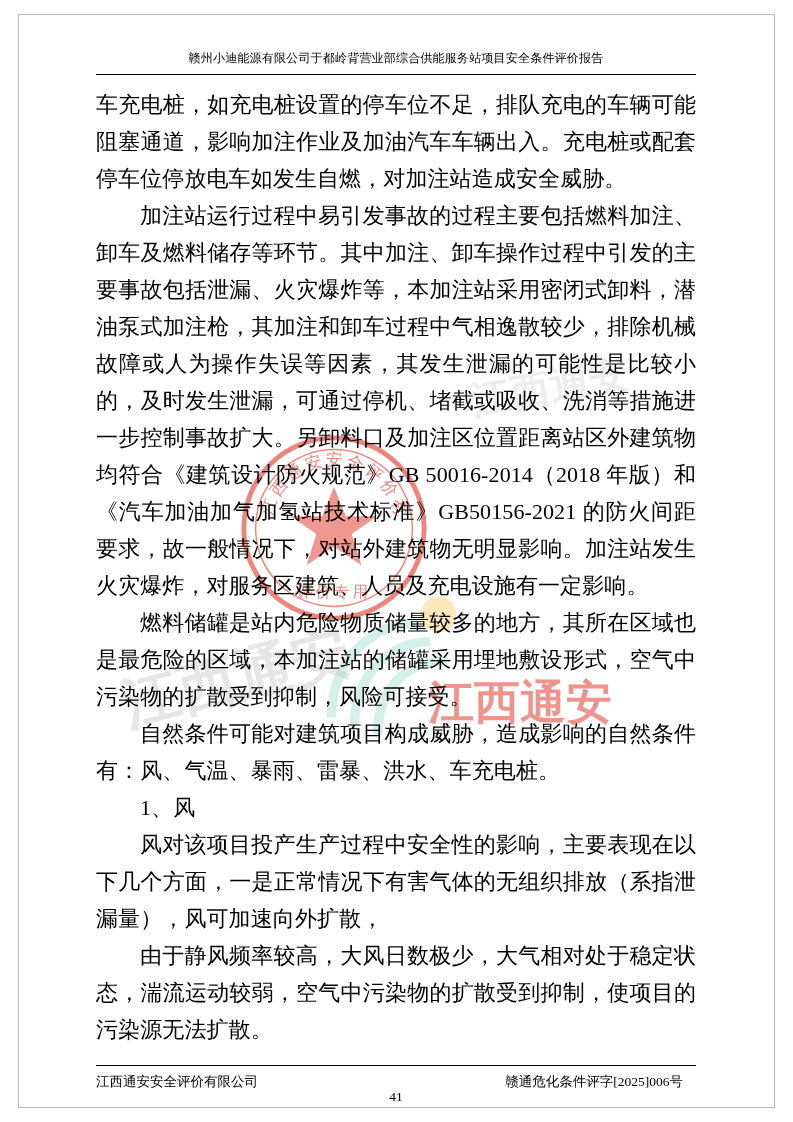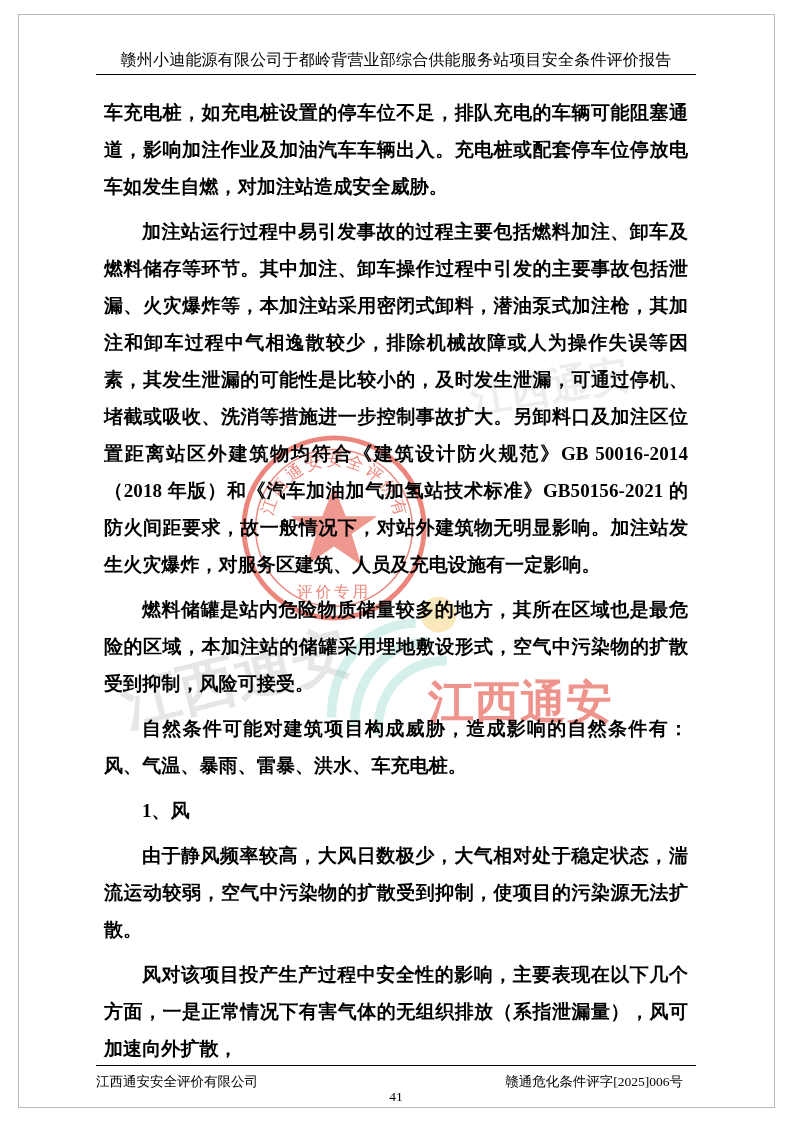--- a/index.html
+++ b/index.html
@@ -30,48 +30,47 @@
 
   
   .header {
     position: absolute;
     left: 96px;
     top: 50px;
     width: 600px;
     text-align: center;
   }
   .header-title {
-    font-size: 16px;
+    font-size: 12px;
     letter-spacing: 0.2px;
     white-space: nowrap;
   }
   .header-rule {
     position: absolute;
     left: 96px;
     top: 74px;
     width: 600px;
     height: 0;
     border-top: 1px solid #000;
   }
 
   
   .body {
     position: absolute;
     left: 96px;
     top: 86px;
     width: 600px;
   }
   p {
-    margin: 8px;
-    font-size: 19px;
+    margin: 0;
+    font-size: 22px;
     line-height: 37px;
     text-align: justify;
     text-justify: inter-ideograph;
     letter-spacing: 0.1px;
-    font-weight: bold;
   }
   p.indent {
     text-indent: 2em;
   }
   h3.sec {
     margin: 6px 0 0 0;
     font-size: 16.5px;
     line-height: 37px;
     font-weight: bold;
     font-family: "Liberation Sans", "DejaVu Sans", sans-serif;
@@ -188,22 +187,22 @@
   <div class="body">
     <p>车充电桩，如充电桩设置的停车位不足，排队充电的车辆可能阻塞通道，影响加注作业及加油汽车车辆出入。充电桩或配套停车位停放电车如发生自燃，对加注站造成安全威胁。</p>
 
 
     <p class="indent">加注站运行过程中易引发事故的过程主要包括燃料加注、卸车及燃料储存等环节。其中加注、卸车操作过程中引发的主要事故包括泄漏、火灾爆炸等，本加注站采用密闭式卸料，潜油泵式加注枪，其加注和卸车过程中气相逸散较少，排除机械故障或人为操作失误等因素，其发生泄漏的可能性是比较小的，及时发生泄漏，可通过停机、堵截或吸收、洗消等措施进一步控制事故扩大。另卸料口及加注区位置距离站区外建筑物均符合《建筑设计防火规范》GB 50016-2014（2018 年版）和《汽车加油加气加氢站技术标准》GB50156-2021 的防火间距要求，故一般情况下，对站外建筑物无明显影响。加注站发生火灾爆炸，对服务区建筑、人员及充电设施有一定影响。</p>
     <p class="indent">燃料储罐是站内危险物质储量较多的地方，其所在区域也是最危险的区域，本加注站的储罐采用埋地敷设形式，空气中污染物的扩散受到抑制，风险可接受。</p>
 
 
     <p class="indent">自然条件可能对建筑项目构成威胁，造成影响的自然条件有：风、气温、暴雨、雷暴、洪水、车充电桩。</p>
     <p class="indent">1、风</p>
+    <p class="indent">风对该项目投产生产过程中安全性的影响，主要表现在以下几个方面，一是正常情况下有害气体的无组织排放（系指泄漏量），风可加速向外扩散，</p>
     <p class="indent">由于静风频率较高，大风日数极少，大气相对处于稳定状态，湍流运动较弱，空气中污染物的扩散受到抑制，使项目的污染源无法扩散。</p>
-    <p class="indent">风对该项目投产生产过程中安全性的影响，主要表现在以下几个方面，一是正常情况下有害气体的无组织排放（系指泄漏量），风可加速向外扩散，</p>
   </div>
 
   <div class="footer-rule"></div>
   <div class="footer">
     <span class="footer-left">江西通安安全评价有限公司</span>
     <span class="footer-center">41</span>
     <span class="footer-right">赣通危化条件评字[2025]006号</span>
   </div>
 </div>
 

